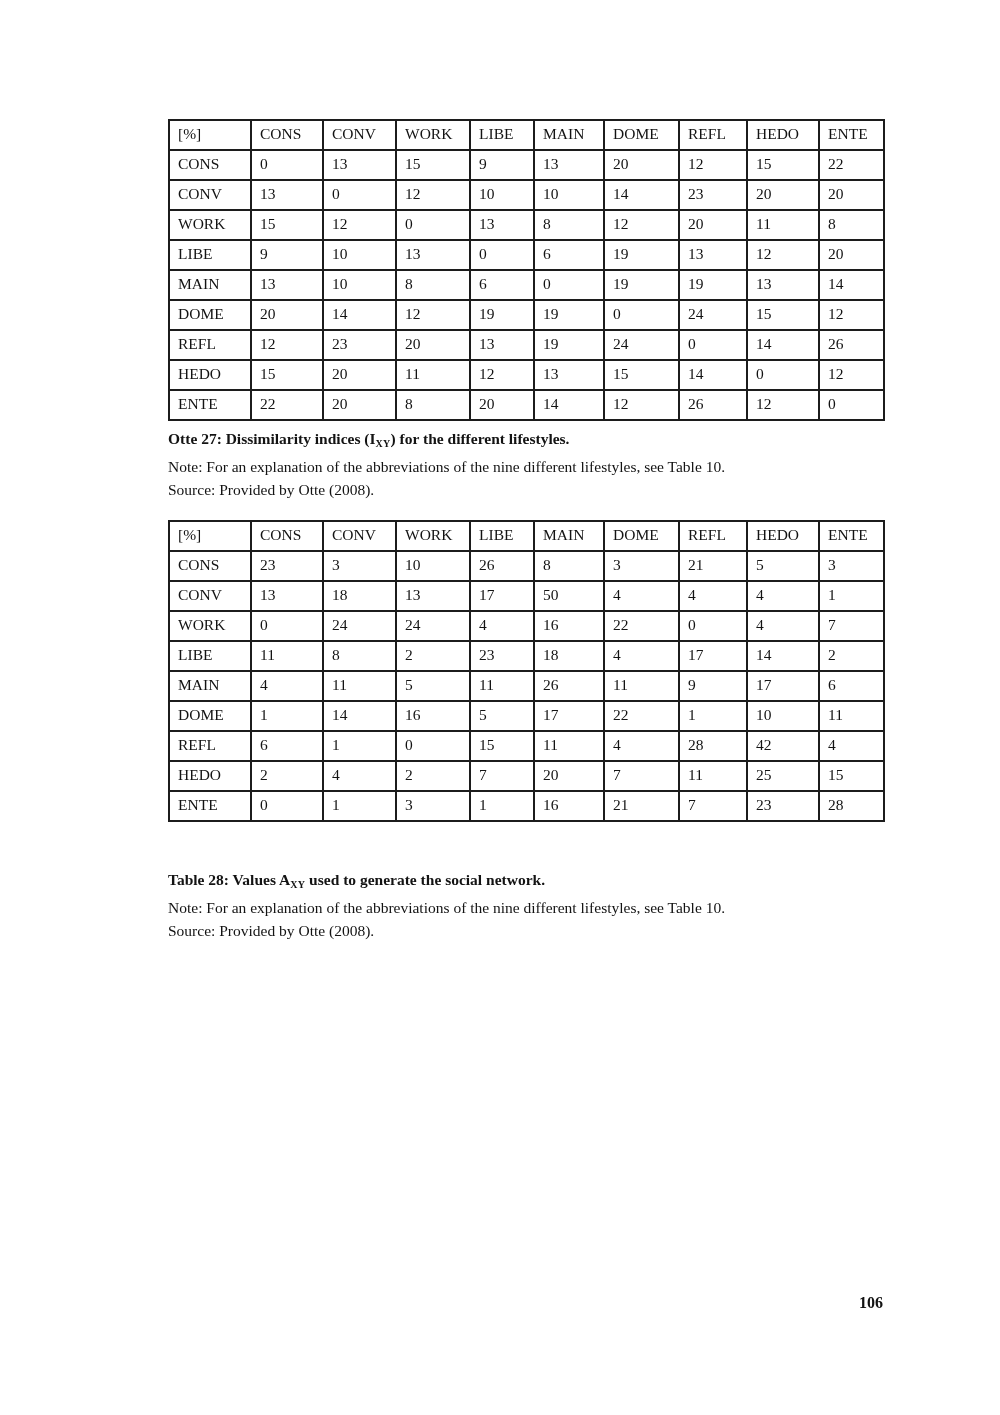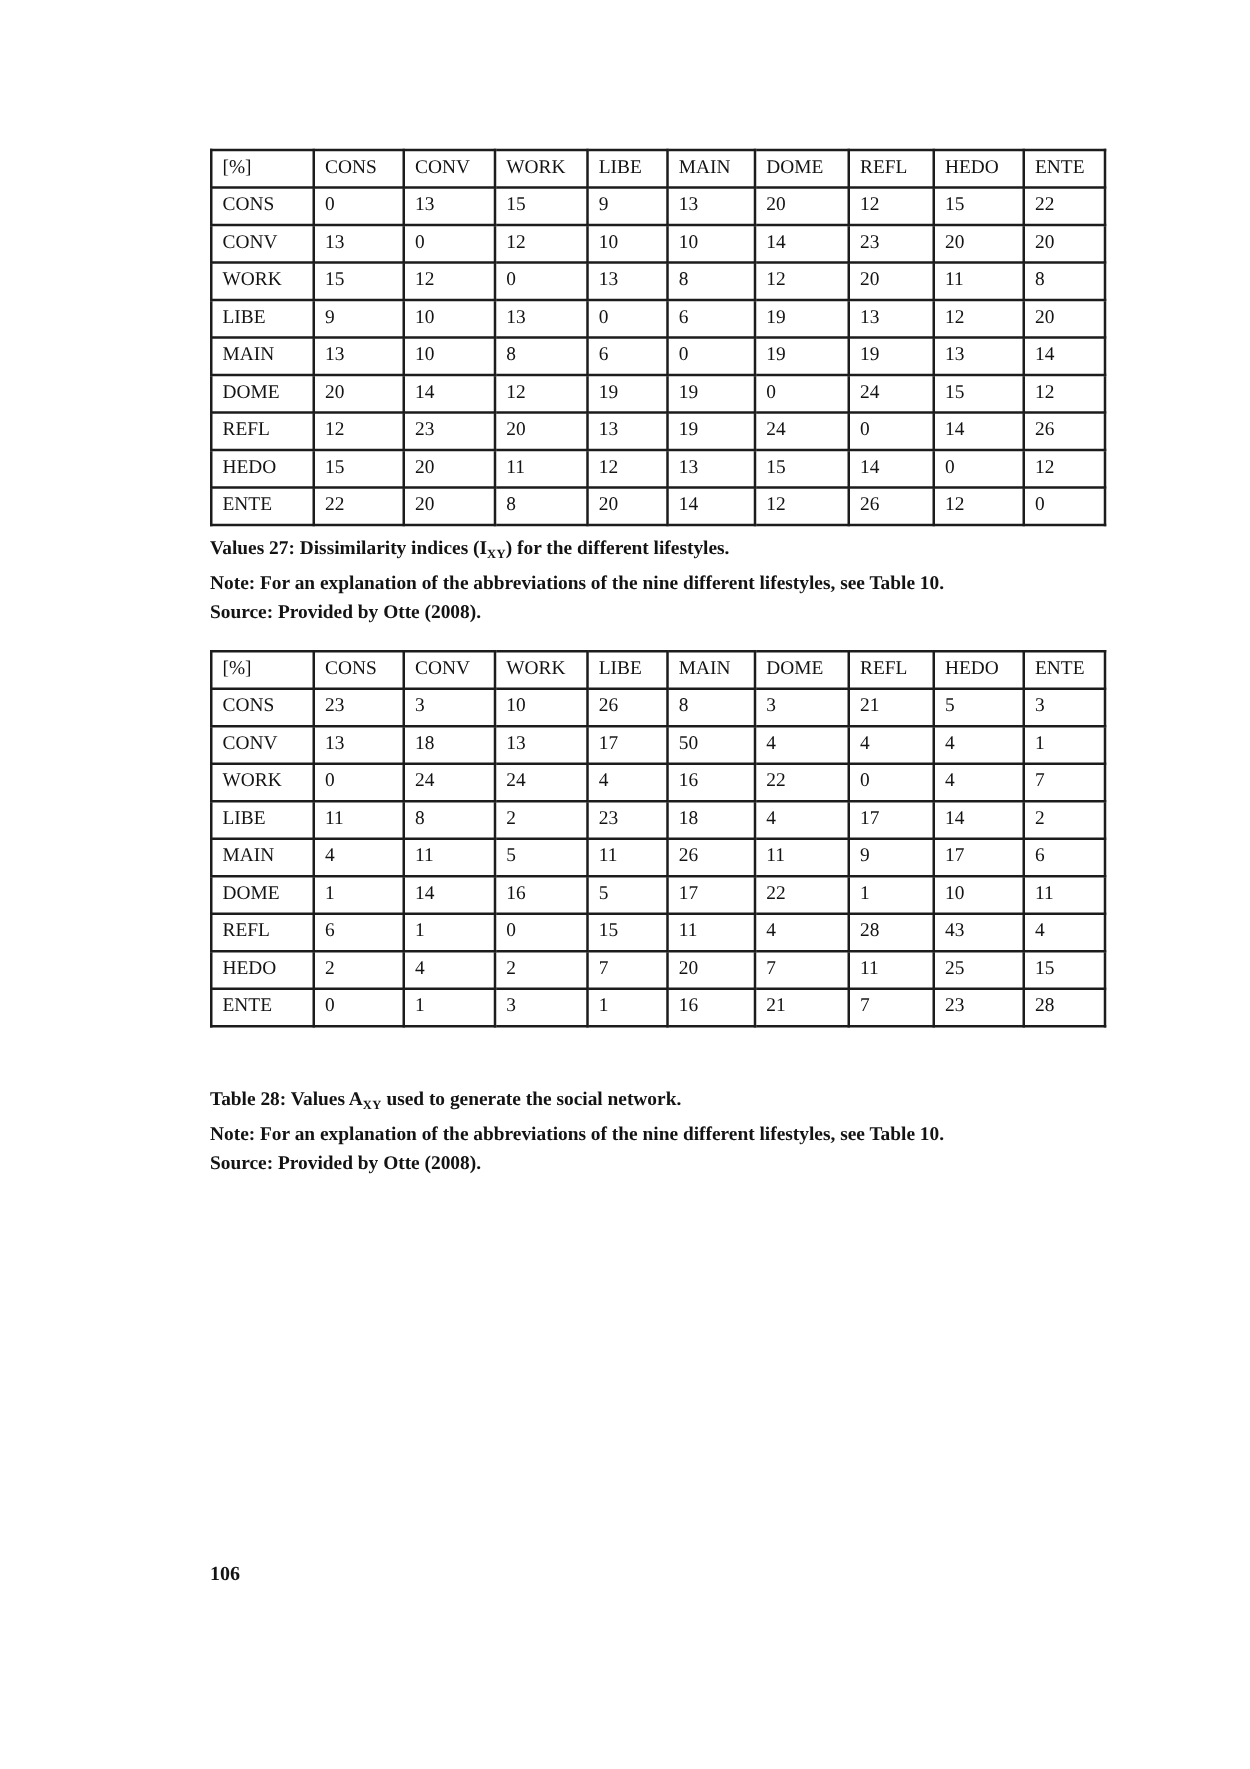--- a/index.html
+++ b/index.html
@@ -45,27 +45,27 @@
   }
   #caption-block-27 { top: 427px; }
   #caption-block-28 { top: 868px; }
   .caption-line { font-weight: bold; }
   .caption-line sub {
     font-size: 10px;
     font-weight: bold;
     vertical-align: -3px;
     letter-spacing: 0.3px;
   }
-  .note-line, .source-line { font-weight: bold; }
+  .note-line, .source-line { font-weight: normal; }
   .page-number {
     position: absolute;
-    top: 1251px;
+    top: 1294px;
     left: 168px;
     width: 715px;
-    text-align: left;
+    text-align: right;
     font-size: 16px;
     font-weight: bold;
     color: #131313;
   }
 </style>
 </head>
 <body>
 
 <div class="page">
 
@@ -202,21 +202,21 @@
           <td>14</td>
           <td>12</td>
           <td>26</td>
           <td>12</td>
           <td>0</td>
         </tr>
       </tbody>
     </table>
 
   <div id="caption-block-27" class="caption-block">
-    <p class="caption-line"><span>Values 27: Dissimilarity indices (I</span><sub>XY</sub><span>) for the different lifestyles.</span></p>
+    <p class="caption-line"><span>Otte 27: Dissimilarity indices (I</span><sub>XY</sub><span>) for the different lifestyles.</span></p>
     <p class="note-line">Note: For an explanation of the abbreviations of the nine different lifestyles, see Table 10.</p>
     <p class="source-line">Source: Provided by Otte (2008).</p>
   </div>
 
   <table id="table-28" class="data-table" data-table="tables.1">
     <colgroup>
       <col style="width:82px">
         <col style="width:72px">
         <col style="width:73px">
       <col style="width:74px">
@@ -316,21 +316,21 @@
         </tr>
         <tr>
           <td>REFL</td>
           <td>6</td>
           <td>1</td>
           <td>0</td>
           <td>15</td>
           <td>11</td>
           <td>4</td>
           <td>28</td>
-          <td>43</td>
+          <td>42</td>
           <td>4</td>
         </tr>
         <tr>
           <td>HEDO</td>
           <td>2</td>
           <td>4</td>
           <td>2</td>
           <td>7</td>
           <td>20</td>
           <td>7</td>

